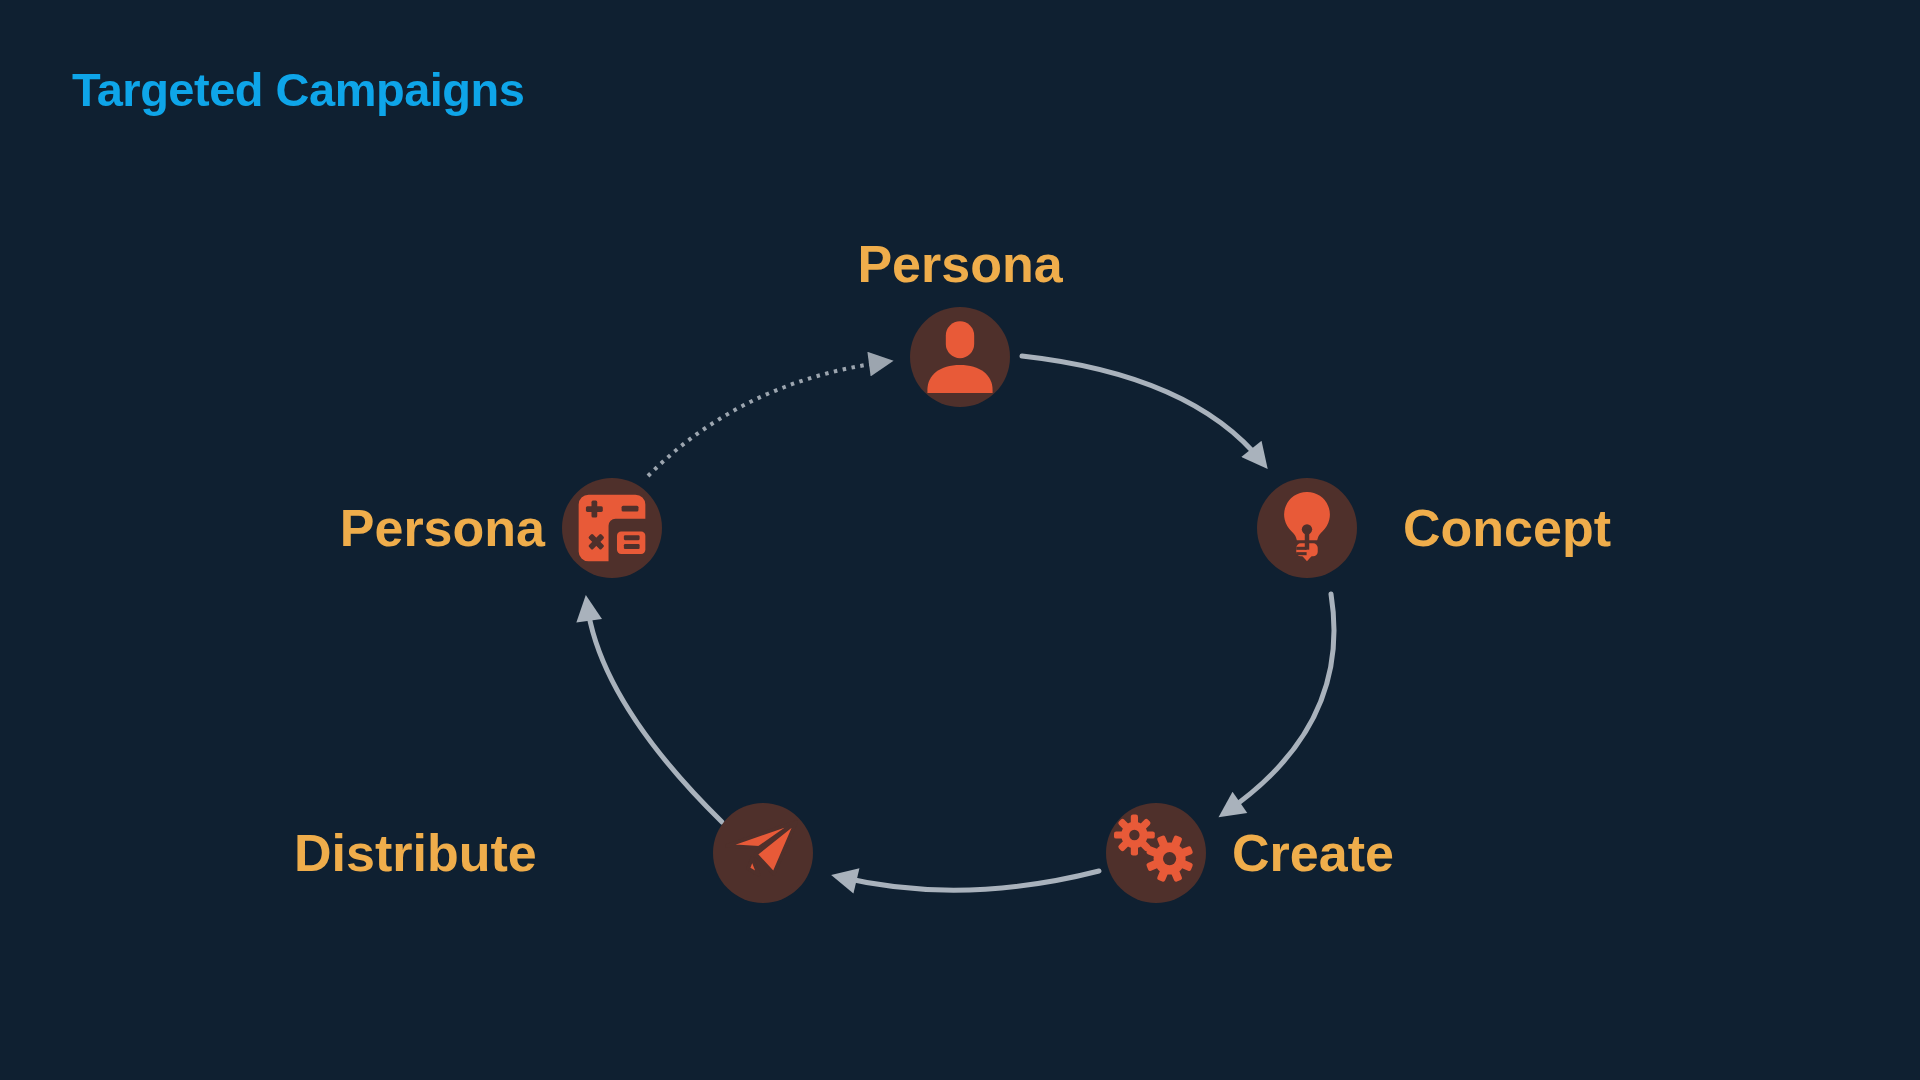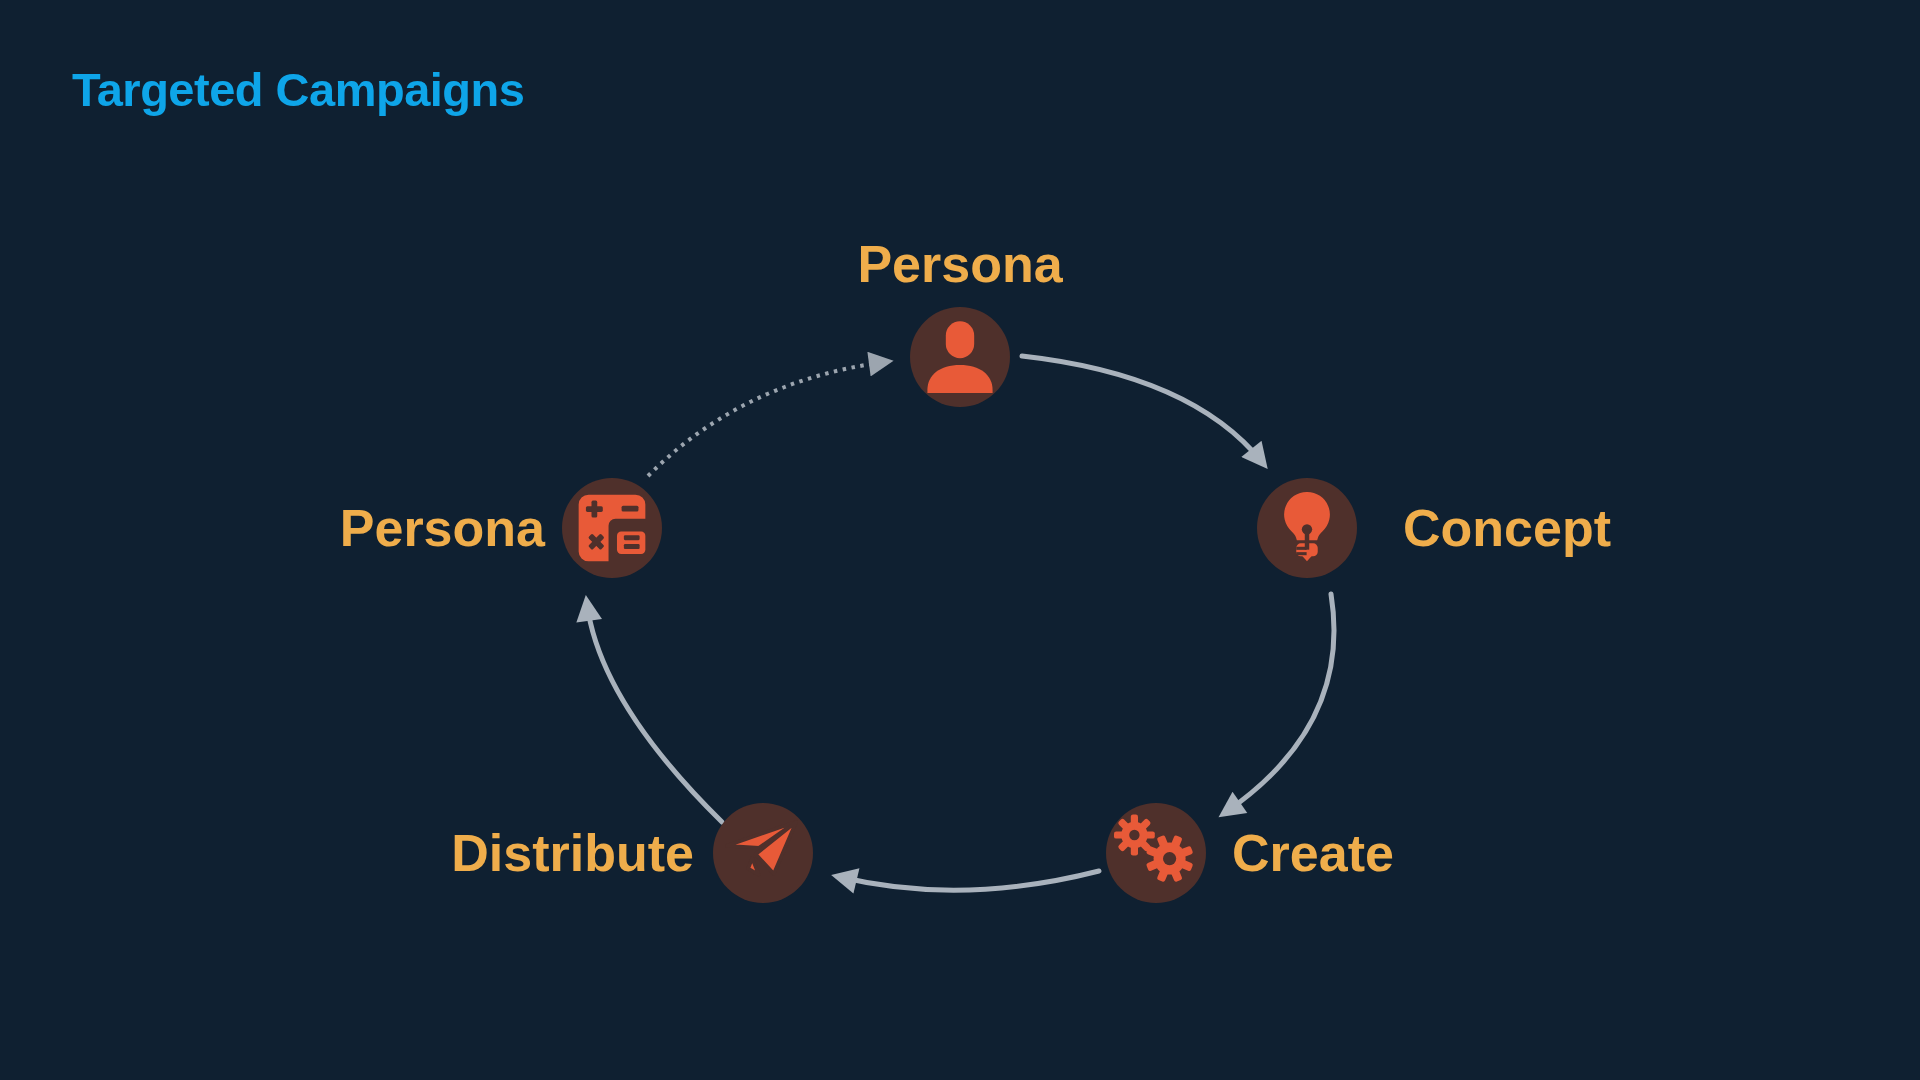--- a/index.html
+++ b/index.html
@@ -26,21 +26,21 @@
   }
   #persona-circle{left:910px;top:307px;}
   #concept-circle{left:1257px;top:478px;}
   #create-circle{left:1106px;top:803px;}
   #distribute-circle{left:713px;top:803px;}
   #analyze-circle{left:562px;top:478px;}
 
   #persona-label{left:660px;top:238px;width:600px;text-align:center;}
   #concept-label{left:1388px;top:502px;text-align:left;margin-left:15px;}
   #create-label{left:1232px;top:827px;text-align:right;}
-  #distribute-label{left:294px;top:827px;width:400px;text-align:right;}
+  #distribute-label{left:294px;top:827px;width:400px;text-align:left;}
   #analyze-label{left:145px;top:502px;width:400px;text-align:right;}
 </style>
 </head>
 <body>
 
 <h1 class="slide-title">Targeted Campaigns</h1>
 
 <svg id="arrow-layer" viewBox="0 0 1920 1080">
   <defs>
     <marker id="headS" viewBox="0 0 10 10" refX="6.5" refY="5" markerWidth="5.6" markerHeight="5.2" orient="auto-start-reverse">

